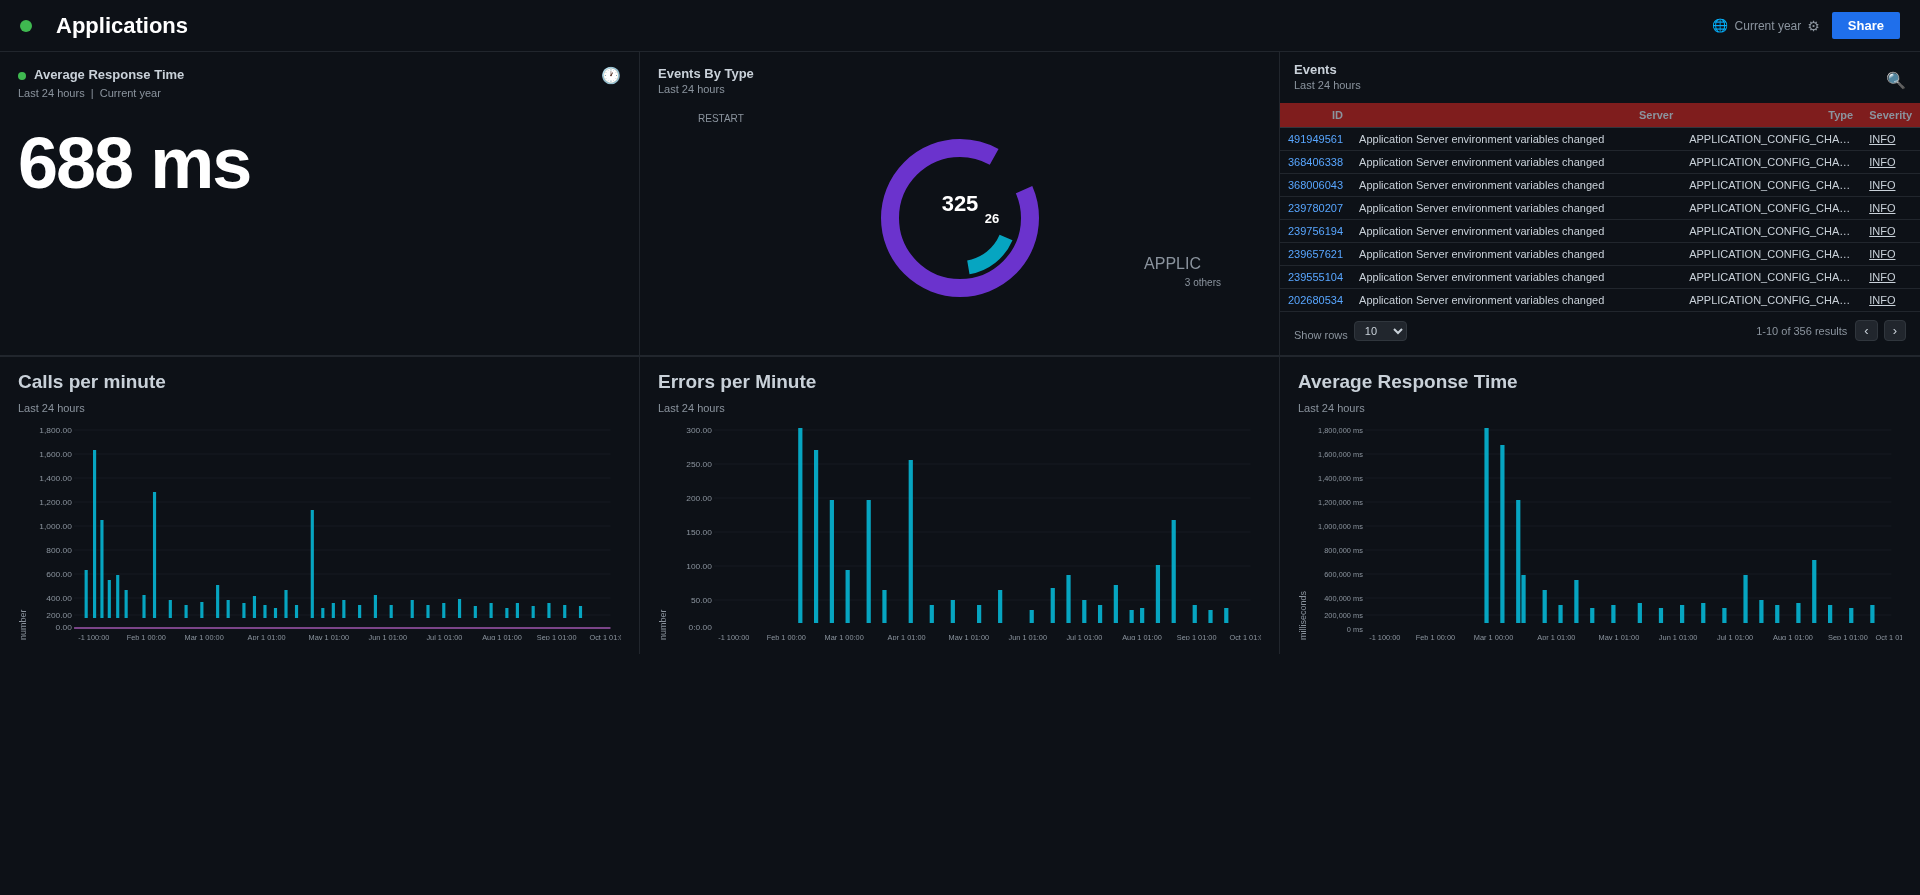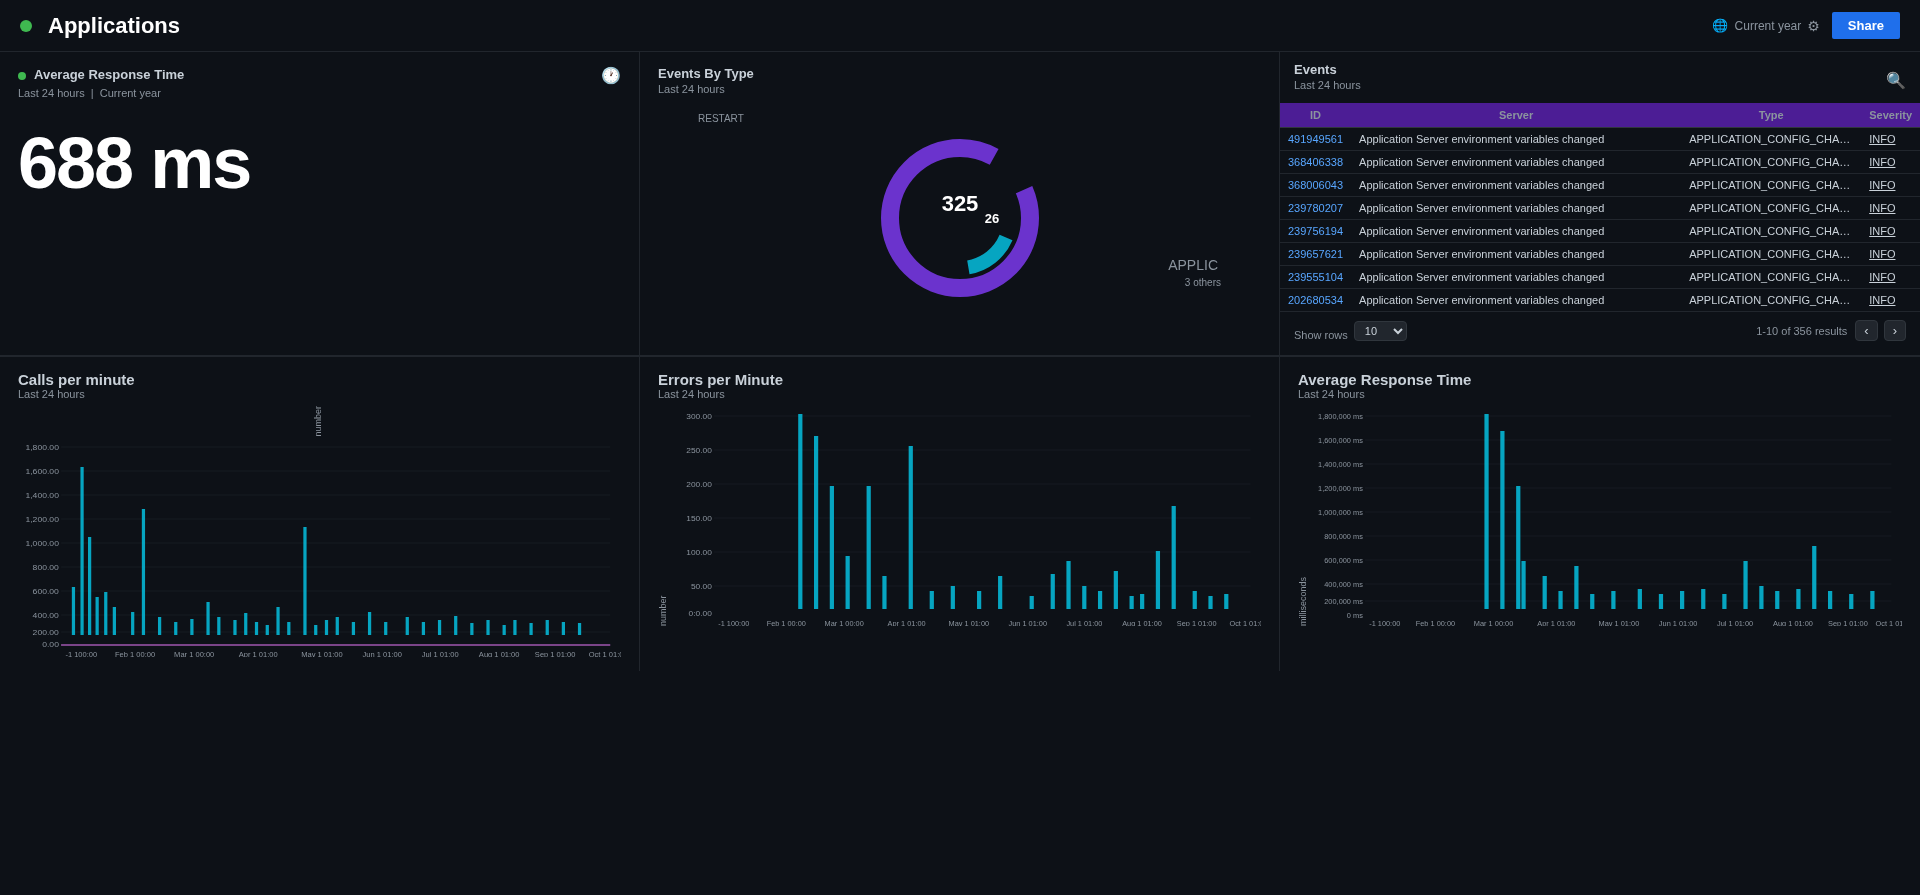--- a/index.html
+++ b/index.html
@@ -14,21 +14,21 @@
     .header {
       display: flex;
       align-items: center;
       justify-content: space-between;
       padding: 12px 20px;
       border-bottom: 1px solid #21262d;
     }
     .header-left {
       display: flex;
       align-items: center;
-      gap: 16px;
+      gap: 24px;
     }
     .app-dot {
       width: 12px; height: 12px;
       border-radius: 50%;
       background: #3fb950;
     }
     .header-title {
       font-size: 22px;
       font-weight: 700;
       color: #ffffff;
@@ -119,25 +119,25 @@
     }
     .events-title-row {
       padding: 0 14px 4px 14px;
     }
     .events-table {
       width: 100%;
       border-collapse: collapse;
       font-size: 11px;
     }
     .events-table th {
-      background: #4c1d95;
+      background: #7f1d1d;
       color: #8b949e;
       font-weight: 600;
       padding: 6px 8px;
-      text-align: center;
+      text-align: right;
       border-bottom: 1px solid #30363d;
       white-space: nowrap;
     }
     .events-table td {
       padding: 5px 8px;
       border-bottom: 1px solid #21262d;
       color: #c9d1d9;
       white-space: nowrap;
       overflow: hidden;
       text-overflow: ellipsis;
@@ -201,24 +201,24 @@
       grid-template-columns: 1fr 1fr 1fr;
       gap: 0;
     }
     .chart-panel {
       padding: 14px 18px;
       border-right: 1px solid #21262d;
       border-top: 1px solid #21262d;
     }
     .chart-panel:last-child { border-right: none; }
     .chart-title {
-      font-size: 15px;
+      font-size: 19px;
       font-weight: 600;
       color: #c9d1d9;
-      margin-bottom: 0;
+      margin-bottom: 9px;
     }
     .chart-subtitle {
       font-size: 11px;
       color: #8b949e;
       margin-bottom: 6px;
     }
     .chart-area {
       position: relative;
       width: 100%;
       height: 220px;
@@ -286,21 +286,21 @@
 
         <circle cx="100" cy="95" r="70" fill="none" stroke="#7c3aed" stroke-width="18" stroke-dasharray="395 45" stroke-dashoffset="30" opacity="0.85"></circle>
 
         <circle cx="100" cy="95" r="50" fill="none" stroke="#06b6d4" stroke-width="14" stroke-dasharray="50 264" stroke-dashoffset="-20" opacity="0.9"></circle>
 
         <text x="100" y="88" text-anchor="middle" fill="white" font-size="22" font-weight="700">325</text>
 
         <text x="132" y="100" text-anchor="middle" fill="white" font-size="13" font-weight="600">26</text>
       </svg>
 
-      <div style="position:absolute;bottom:30px;right:43px;font-size:14px;color:#8b949e;">APPLIC</div>
+      <div style="position:absolute;bottom:30px;right:60px;font-size:16px;color:#8b949e;">APPLIC</div>
 
       <div style="position:absolute;bottom:15px;right:40px;font-size:10px;color:#8b949e;">3 others</div>
     </div>
   </div>
 
   <div class="panel events-panel">
     <div class="events-title-row">
       <div style="display:flex;align-items:center;justify-content:space-between;">
         <div>
           <div class="panel-title">Events</div>
@@ -388,21 +388,21 @@
       </div>
     </div>
   </div>
 </div>
 
 <div class="bottom-grid">
 
   <div class="chart-panel">
     <div class="chart-title">Calls per minute</div>
     <div class="chart-subtitle">Last 24 hours</div>
-    <div style="display:flex;position:relative;flex-direction:column;">
+    <div style="display:flex;position:relative;">
       <div style="writing-mode:vertical-rl;transform:rotate(180deg);font-size:9px;color:#8b949e;margin-right:4px;display:flex;align-items:center;">number</div>
       <div class="chart-area">
         <svg viewBox="0 0 560 220" preserveAspectRatio="none" xmlns="http://www.w3.org/2000/svg">
 
           <line x1="40" y1="10" x2="550" y2="10" stroke="#21262d" stroke-width="0.5"></line>
           <line x1="40" y1="34" x2="550" y2="34" stroke="#21262d" stroke-width="0.5"></line>
           <line x1="40" y1="58" x2="550" y2="58" stroke="#21262d" stroke-width="0.5"></line>
           <line x1="40" y1="82" x2="550" y2="82" stroke="#21262d" stroke-width="0.5"></line>
           <line x1="40" y1="106" x2="550" y2="106" stroke="#21262d" stroke-width="0.5"></line>
           <line x1="40" y1="130" x2="550" y2="130" stroke="#21262d" stroke-width="0.5"></line>

